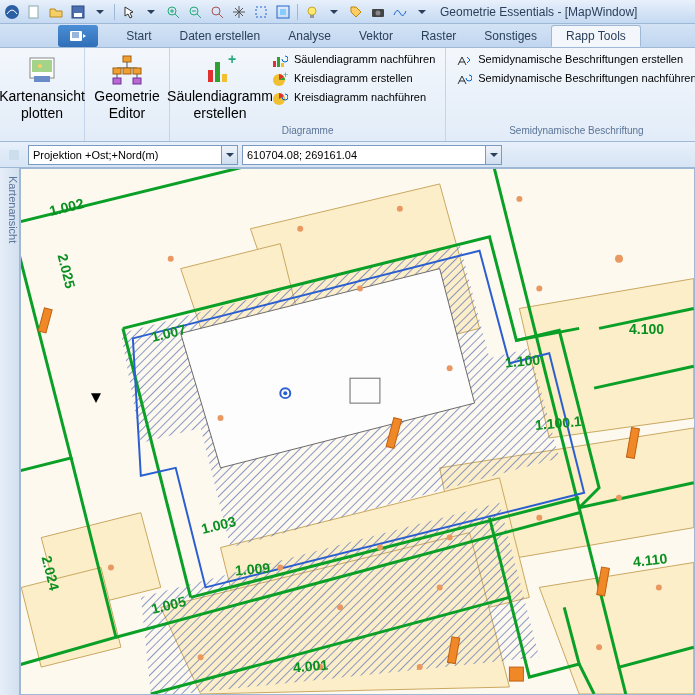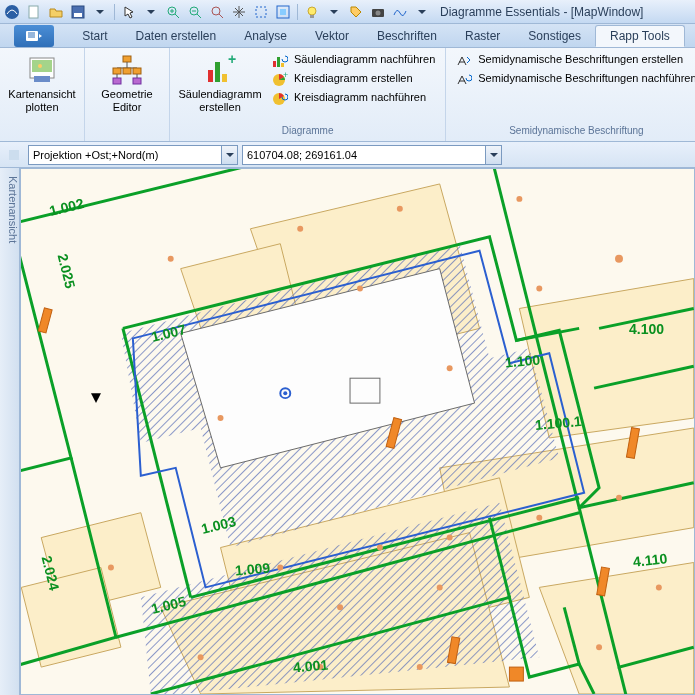--- a/index.html
+++ b/index.html
@@ -15,21 +15,21 @@
   .ribbon-tabs { height: 24px; background: linear-gradient(#d4e3f5,#c0d6ef); display: flex; align-items: flex-end; padding-left: 4px; border-bottom: 1px solid #9fb8d6; justify-content: center; }
   .file-btn { width: 40px; height: 22px; background: linear-gradient(#4b8ed6,#2f6fb8); border-radius: 3px; margin-right: 14px; display:flex; align-items:center; justify-content:center; cursor:pointer;}
   .tab { padding: 0 14px; font-size: 12px; color: #2a3f5a; height: 22px; display: flex; align-items: center; cursor: pointer; }
   .tab.active { background: #f3f7fc; border: 1px solid #9fb8d6; border-bottom: 1px solid #f3f7fc; border-radius: 3px 3px 0 0; margin-bottom: -1px; }
   
   .ribbon { height: 94px; background: linear-gradient(#f3f7fc,#e2ecf8); border-bottom: 1px solid #9fb8d6; display: flex; }
   .group { border-right: 1px solid #c4d5ea; padding: 4px 6px 2px; display:flex; flex-direction:column; justify-content:space-between; }
   .group-label { font-size: 10px; color: #5b7497; text-align: center; height: 14px; }
   .big-btn { width: 72px; display:flex; flex-direction:column; align-items:center; gap:2px; cursor:pointer; padding:2px; border-radius:3px; }
   .big-btn svg, .big-btn .ico { width: 32px; height: 32px; }
-  .big-btn span { font-size: 11px; text-align:center; line-height:1.2; }
+  .big-btn span { font-size: 14px; text-align:center; line-height:1.2; }
   .btn-row { display:flex; }
   .cmd-list { display:flex; flex-direction:column; gap:1px; }
   .cmd { display:flex; align-items:flex-start; gap:6px; font-size:11px; padding:1px 4px; cursor:pointer; border-radius:2px; white-space:nowrap;}
   .cmd .ico { width:16px; height:16px; display:inline-flex;}
   
   .toolbar2 { height: 26px; background: linear-gradient(#e8f0fb,#d6e4f4); border-bottom:1px solid #9fb8d6; display:flex; align-items:center; padding:0 4px; gap:4px;}
   .combo { height:20px; border:1px solid #7b9ac0; background:#fff; font-size:11px; display:flex; align-items:center; padding:0 4px; position:relative;}
   .combo .dd { position:absolute; right:0; top:0; width:16px; height:18px; background:linear-gradient(#f0f4fa,#cfdef0); border-left:1px solid #7b9ac0; display:flex; align-items:center; justify-content:center;}
   
   .work { position:absolute; top:168px; left:0; right:0; bottom:0; display:flex; }
@@ -137,39 +137,38 @@
       </div>
     <div class="qat-btn">
         <svg width="14" height="14">
           <path d="M1 10 Q4 2 7 8 T13 6" stroke="#26c" fill="none"></path>
         </svg>
       </div>
     <div class="qat-btn">
         <div class="triangle-down"></div>
       </div>
   </div>
-  <span class="title-text">Diagramme Essentials - [MapWindow]</span>
+  <span class="title-text">Geometrie Essentials - [MapWindow]</span>
 </div>
 
 <div class="ribbon-tabs">
   <div class="file-btn">
     <svg width="18" height="12">
         <rect x="1" y="1" width="12" height="10" fill="#fff" rx="1"></rect>
         <line x1="3" y1="3" x2="10" y2="3" stroke="#2f6fb8"></line>
         <line x1="3" y1="5" x2="10" y2="5" stroke="#2f6fb8"></line>
         <line x1="3" y1="7" x2="10" y2="7" stroke="#2f6fb8"></line>
         <path d="M14 4l3 2-3 2z" fill="#fff"></path>
       </svg>
   </div>
   <div id="tabs-ct" style="display:flex;">
       <div class="tab">Start</div>
       <div class="tab">Daten erstellen</div>
       <div class="tab">Analyse</div>
       <div class="tab">Vektor</div>
-      <div class="tab">Beschriften</div>
       <div class="tab">Raster</div>
       <div class="tab">Sonstiges</div>
       <div class="tab active">Rapp Tools</div>
     </div>
 </div>
 
 <div class="ribbon">
   <div class="group">
     <div class="btn-row">
       <div class="big-btn">

